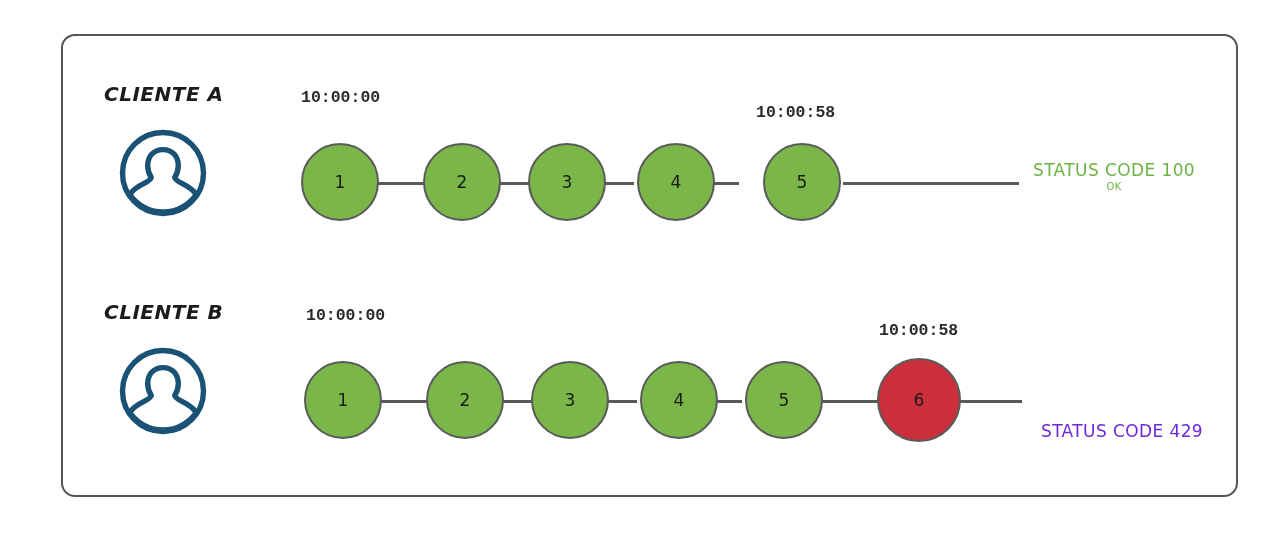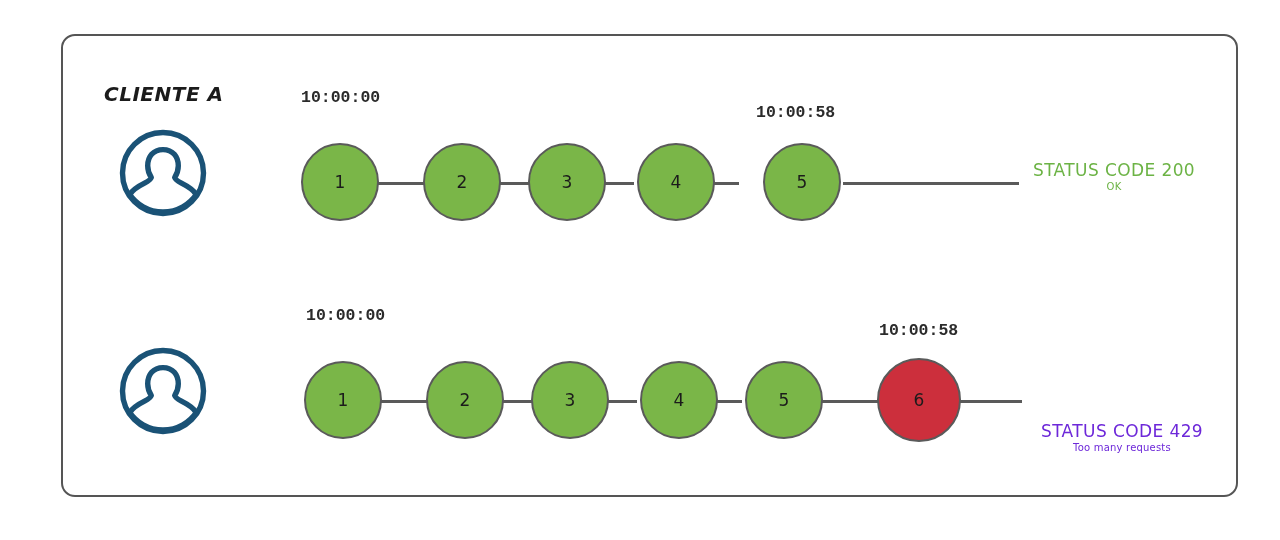--- a/index.html
+++ b/index.html
@@ -173,27 +173,28 @@
       <div class="conn-line" style="left:843px; width:176px;"></div>
 
       <div class="node node-ok" style="left:301px; width:78px; height:78px;">1</div>
       <div class="node node-ok" style="left:423px; width:78px; height:78px;">2</div>
       <div class="node node-ok" style="left:528px; width:78px; height:78px;">3</div>
       <div class="node node-ok" style="left:637px; width:78px; height:78px;">4</div>
       <div class="node node-ok" style="left:763px; width:78px; height:78px;">5</div>
     </div>
 
     <div class="status status-ok" style="left:1024px; top:100px; width:180px;">
-      <span class="status-title">STATUS CODE 200</span>
+      <span class="status-title">STATUS CODE 100</span>
       <span class="status-sub">OK</span>
     </div>
   </div>
 
   <div class="row row-b">
 
+    <div class="client-label">CLIENTE B</div>
 
     <div class="avatar">
       <svg width="90" height="90" viewBox="0 0 100 100">
         <circle cx="50" cy="50" r="45" fill="none" stroke="#1a5276" stroke-width="6"></circle>
         <path d="M50 24
                  c -11 0 -17 8 -17 18
                  c 0 6 2 10 4 13
                  c -1 3 -3 4 -7 6
                  c -8 4 -14 8 -17 13
                  a 45 45 0 0 0 74 0
@@ -220,17 +221,16 @@
       <div class="node node-ok" style="left:304px; width:78px; height:78px;">1</div>
       <div class="node node-ok" style="left:426px; width:78px; height:78px;">2</div>
       <div class="node node-ok" style="left:531px; width:78px; height:78px;">3</div>
       <div class="node node-ok" style="left:640px; width:78px; height:78px;">4</div>
       <div class="node node-ok" style="left:745px; width:78px; height:78px;">5</div>
       <div class="node node-err" style="left:877px; width:84px; height:84px; top:5px;">6</div>
     </div>
 
     <div class="status status-err" style="left:1022px; top:98px; width:200px;">
       <span class="status-title">STATUS CODE 429</span>
-      <span class="status-sub">Too many requests</span>
     </div>
   </div>
 
 </div>
 
 </body></html>

